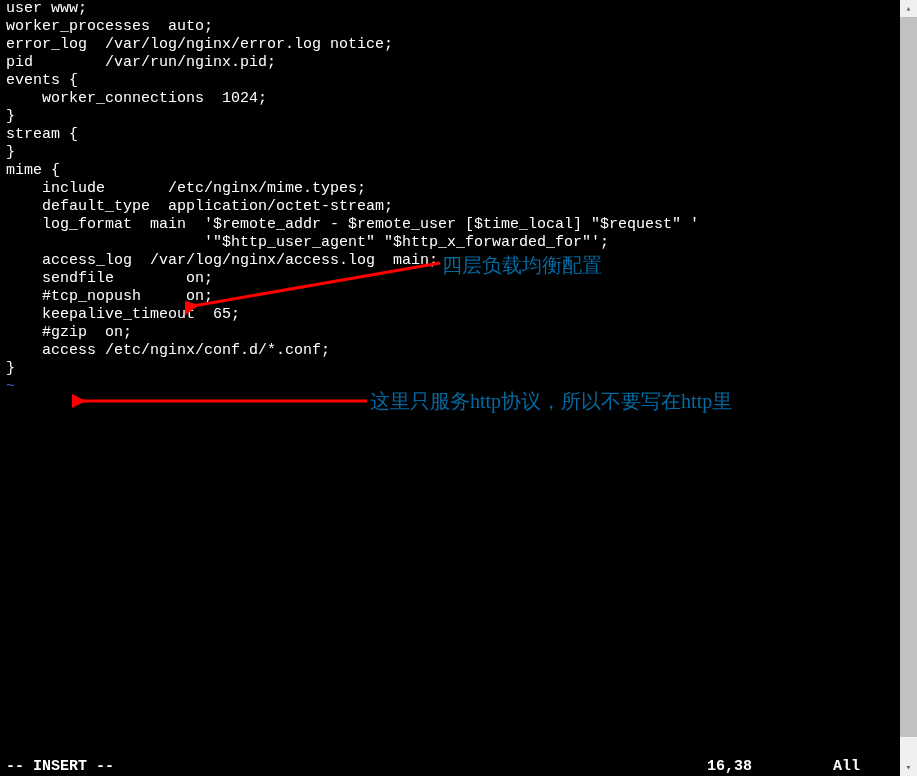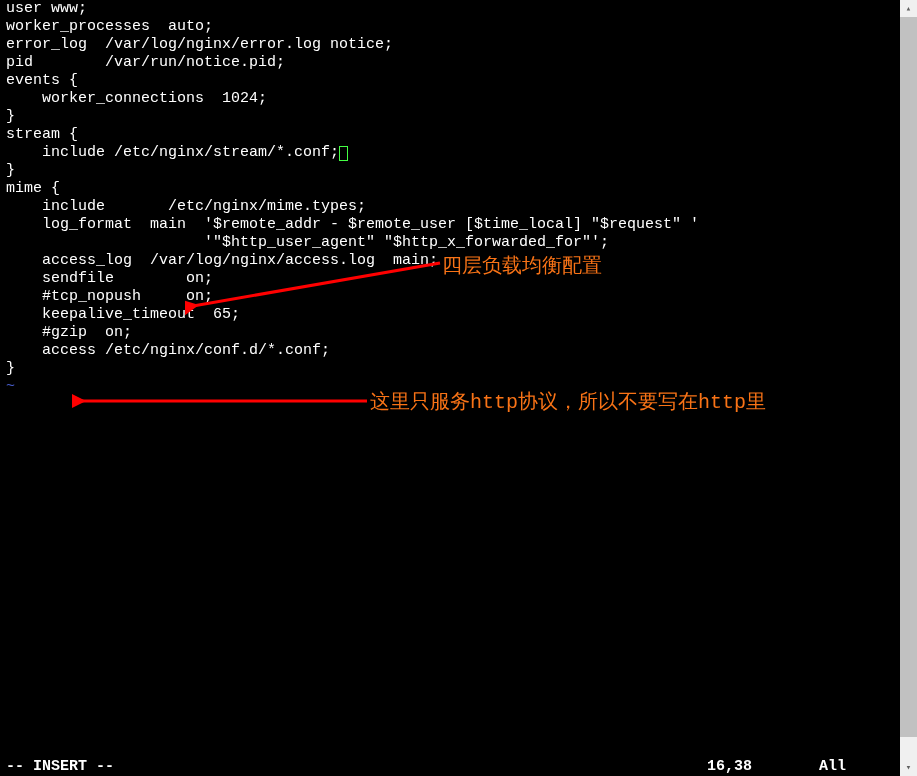--- a/index.html
+++ b/index.html
@@ -54,27 +54,27 @@
     }
     .status-mode {
       flex: 0 0 auto;
     }
     .status-pos {
       position: absolute;
       right: 138px;
     }
     .status-all {
       position: absolute;
-      right: 44px;
+      right: 30px;
       margin-left: 43px;
     }
     .annotation {
       position: absolute;
-      color: #f97316;
-      font-family: Liberation Mono, monospace;
+      color: #0369a1;
+      font-family: Liberation Serif, serif;
       font-size: 20px;
       font-weight: normal;
       pointer-events: none;
     }
     .arrow-svg {
       position: absolute;
       pointer-events: none;
     }
     .scrollbar {
       position: absolute;
@@ -114,36 +114,36 @@
   </style>
 </head>
 <body>
 
 <div class="editor-area">
   <div id="code-lines">
       <div class="line">user www;</div>
       <div class="line">worker_processes  auto;</div>
       <div class="line"></div>
       <div class="line">error_log  /var/log/nginx/error.log notice;</div>
-      <div class="line">pid        /var/run/notice.pid;</div>
+      <div class="line">pid        /var/run/nginx.pid;</div>
       <div class="line"></div>
       <div class="line"></div>
       <div class="line">events {</div>
       <div class="line">    worker_connections  1024;</div>
       <div class="line">}</div>
       <div class="line"></div>
       <div class="line"></div>
       <div class="line">stream {</div>
       <div class="line"></div>
-      <div class="line">    include /etc/nginx/stream/*.conf;<span class="cursor-box"></span></div>
       <div class="line"></div>
       <div class="line">}</div>
       <div class="line"></div>
       <div class="line">mime {</div>
       <div class="line">    include       /etc/nginx/mime.types;</div>
+      <div class="line">    default_type  application/octet-stream;</div>
       <div class="line"></div>
       <div class="line">    log_format  main  '$remote_addr - $remote_user [$time_local] "$request" '</div>
       <div class="line">                      '"$http_user_agent" "$http_x_forwarded_for"';</div>
       <div class="line"></div>
       <div class="line">    access_log  /var/log/nginx/access.log  main;</div>
       <div class="line"></div>
       <div class="line">    sendfile        on;</div>
       <div class="line">    #tcp_nopush     on;</div>
       <div class="line"></div>
       <div class="line">    keepalive_timeout  65;</div>

